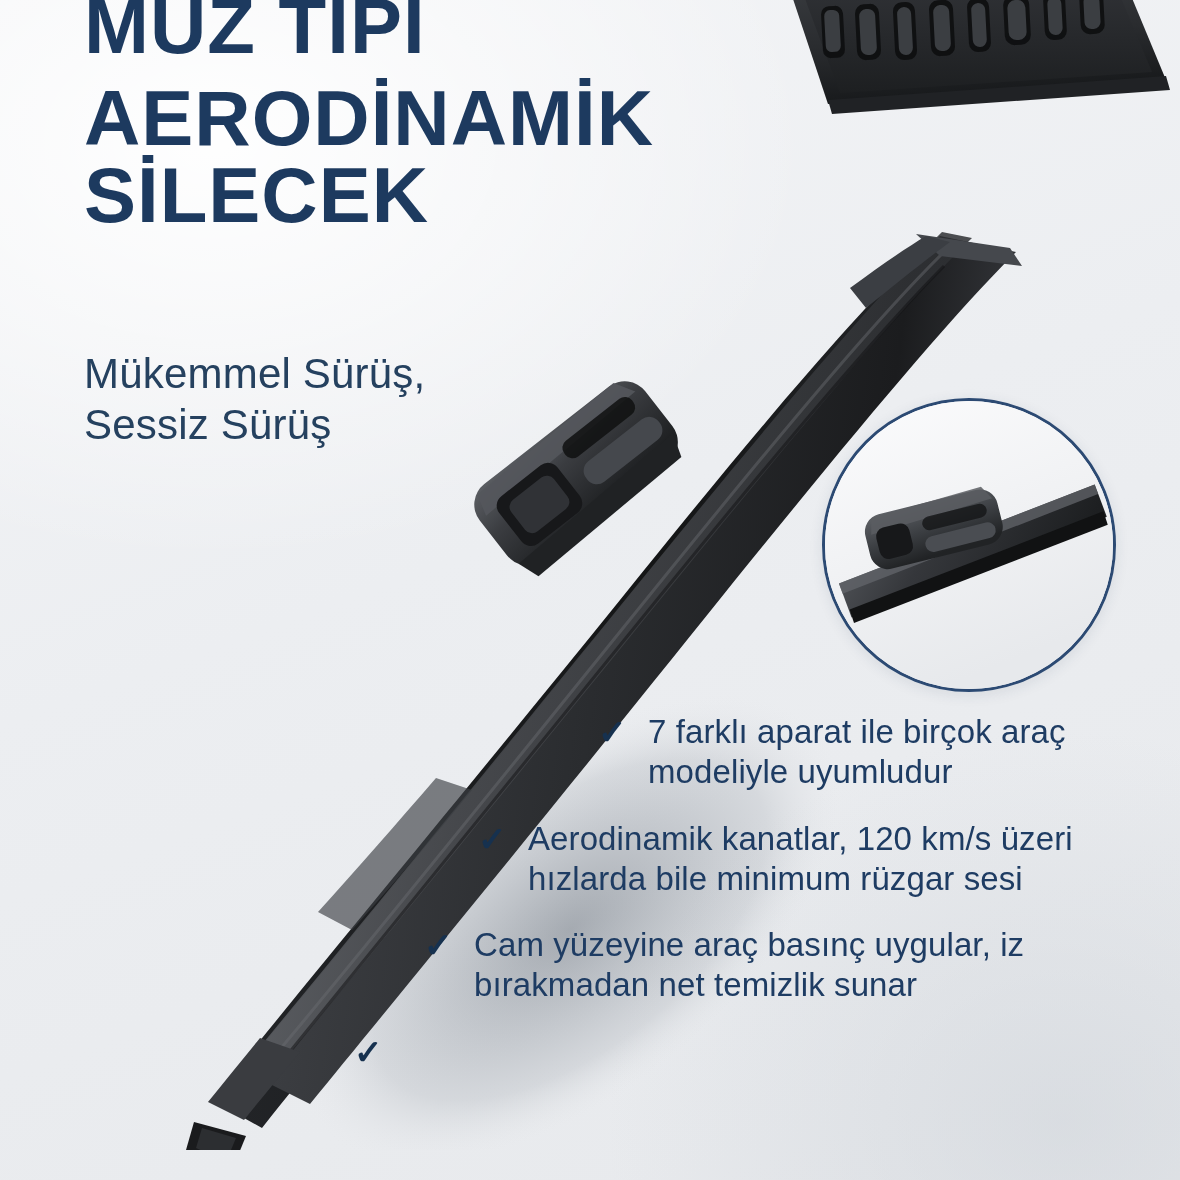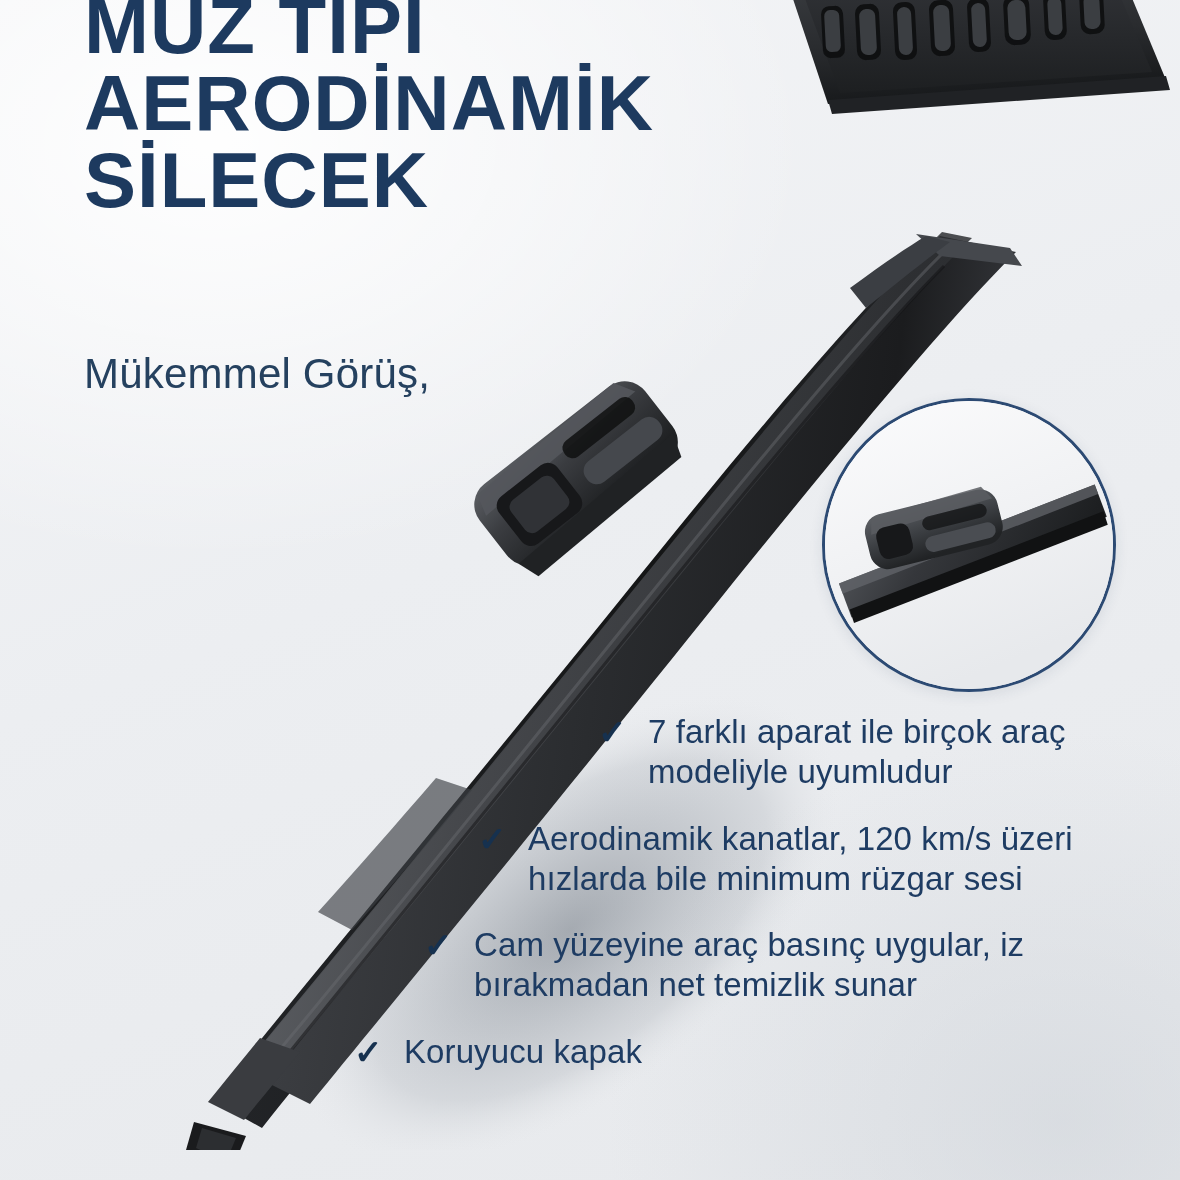--- a/index.html
+++ b/index.html
@@ -35,21 +35,21 @@
     width: 760px;
   }
   .headline .line {
     color: #1d3a5f;
     font-weight: 700;
     letter-spacing: 1px;
     line-height: 0.99;
     white-space: nowrap;
   }
   .headline .l1 { font-size: 78px; }
-  .headline .l2 { font-size: 78px; margin-top: 0; }
+  .headline .l2 { font-size: 78px; margin-top: 15px; }
   .headline .l3 { font-size: 78px; }
 
   .subhead {
     position: absolute;
     left: 84px;
     top: 348px;
     color: #25415f;
     font-size: 42px;
     font-weight: 400;
     line-height: 1.22;
@@ -185,21 +185,22 @@
     </svg>
   </div>
 
   <div class="headline">
     <div class="line l1">MUZ TİPİ</div>
     <div class="line l2">AERODİNAMİK</div>
     <div class="line l3">SİLECEK</div>
   </div>
 
   <div class="subhead">
-    <div>Mükemmel Görüş,</div>
+    <div>Mükemmel Sürüş,</div>
+    <div>Sessiz Sürüş</div>
   </div>
 
   <div class="blade-wrap">
     <svg width="900" height="980" viewBox="0 0 900 980" xmlns="http://www.w3.org/2000/svg">
       <defs>
         <linearGradient id="spineGrad" x1="0" y1="0" x2="1" y2="0.15">
           <stop offset="0%" stop-color="#57595d"></stop>
           <stop offset="18%" stop-color="#3b3d41"></stop>
           <stop offset="52%" stop-color="#2a2c2f"></stop>
           <stop offset="85%" stop-color="#1b1c1e"></stop>
@@ -336,16 +337,15 @@
     <div class="bullet b2">
       <span class="check">✓</span>
       <span class="btext">Aerodinamik kanatlar, 120 km/s üzeri hızlarda bile minimum rüzgar sesi</span>
     </div>
     <div class="bullet b3">
       <span class="check">✓</span>
       <span class="btext">Cam yüzeyine araç basınç uygular, iz bırakmadan net temizlik sunar</span>
     </div>
     <div class="bullet b4">
       <span class="check">✓</span>
-      <span class="btext">Koruyucu kapak</span>
     </div>
   </div>
 </div>
 
 </body></html>

